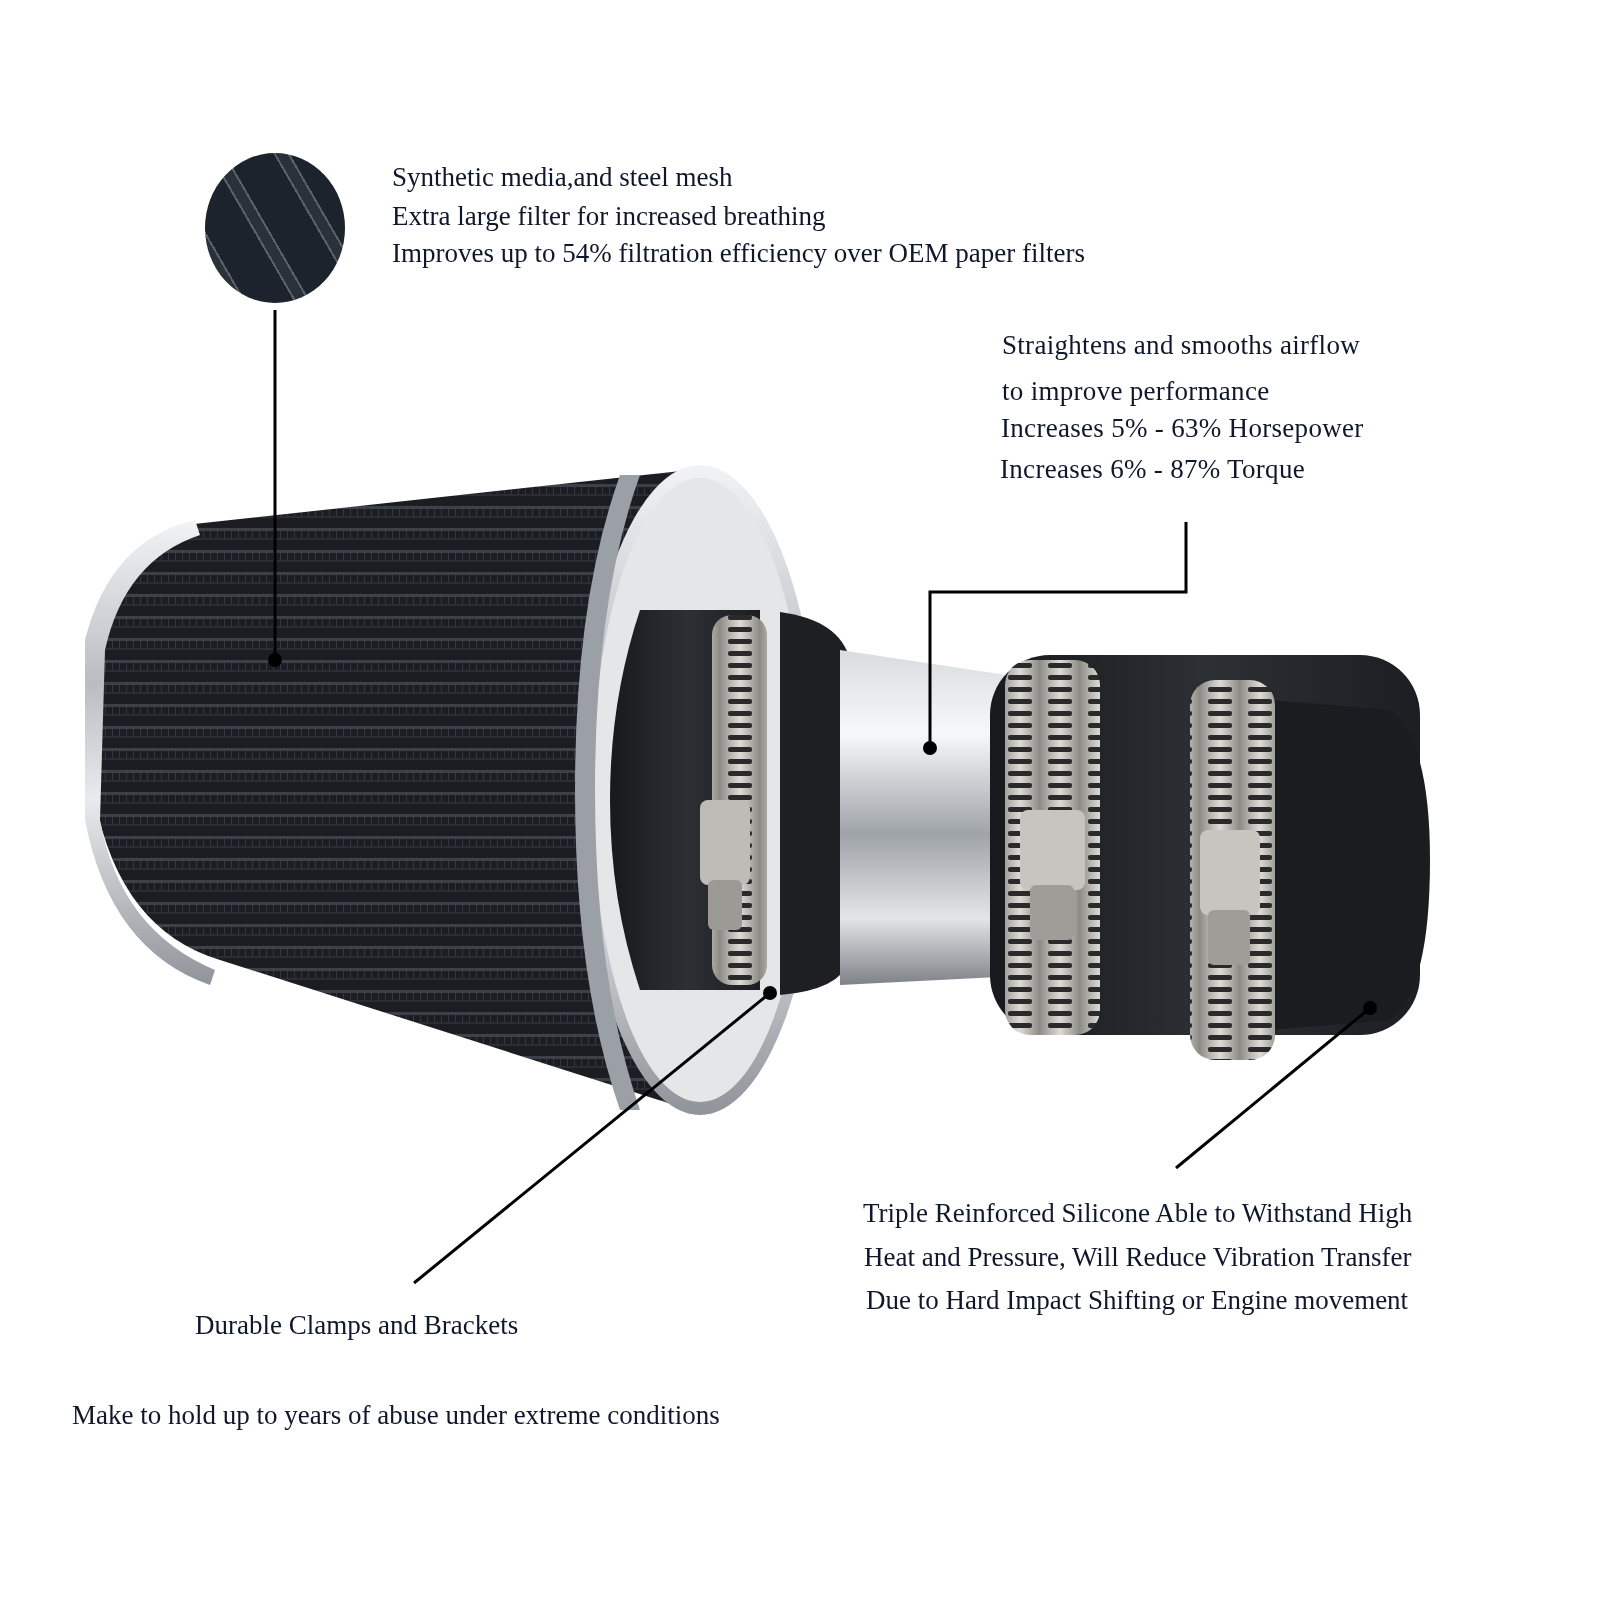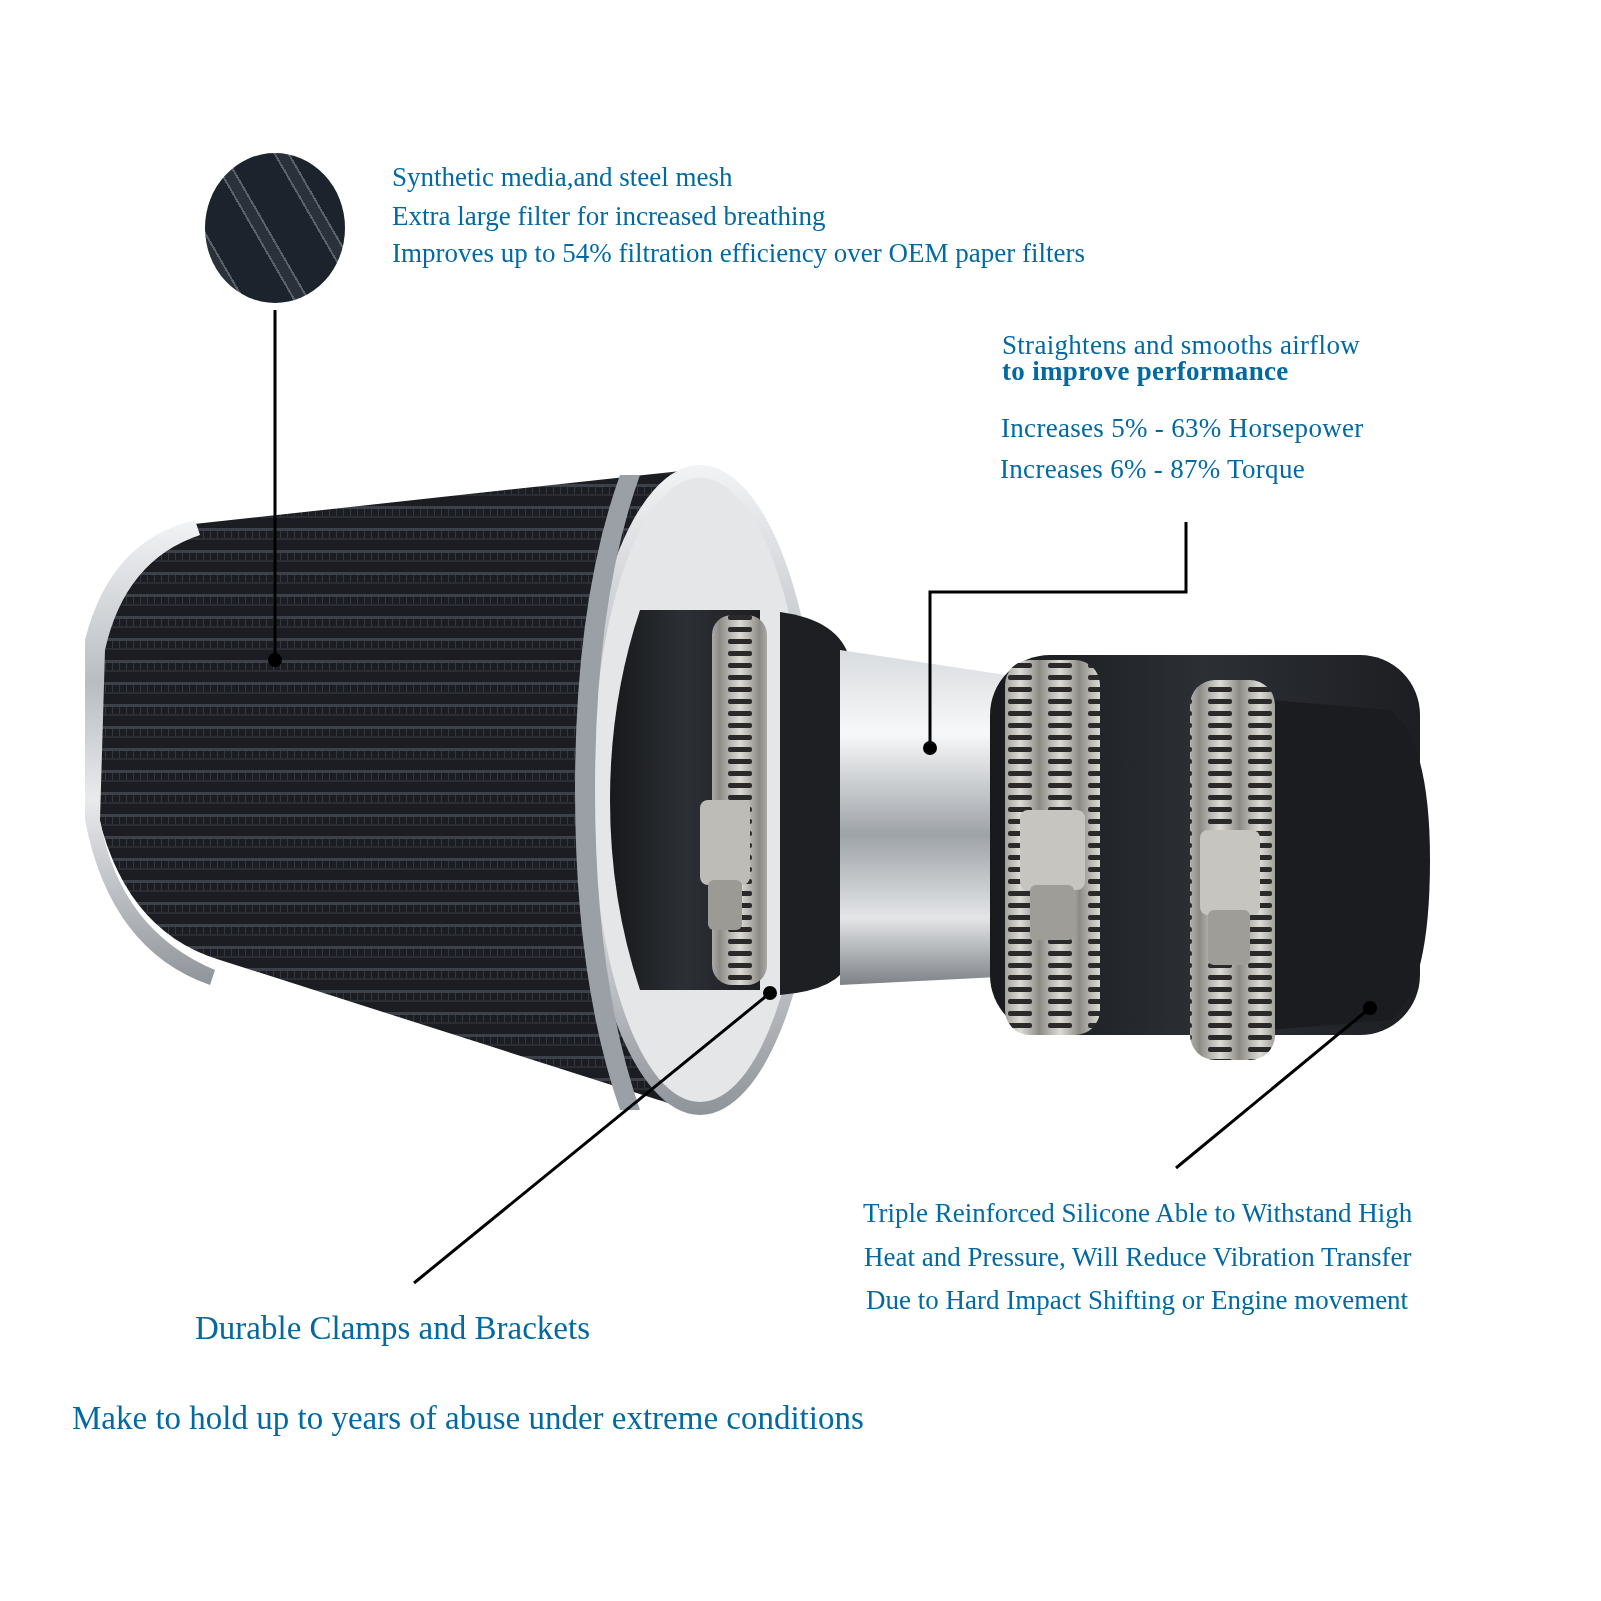--- a/index.html
+++ b/index.html
@@ -1,22 +1,22 @@
 <!DOCTYPE html>
 <html><head>
 <meta charset="utf-8">
 <style>
   html, body { margin: 0; padding: 0; background: #ffffff; }
   body { width: 1601px; height: 1601px; position: relative; overflow: hidden; font-family: "Liberation Serif", "DejaVu Serif", serif; color: #111; }
   .scene { position: absolute; left: 0; top: 0; width: 1601px; height: 1601px; }
-  .txt { position: absolute; font-family: "Liberation Serif", "DejaVu Serif", serif; color: #0369a1; white-space: nowrap; line-height: 1; }
+  .txt { position: absolute; font-family: "Liberation Serif", "DejaVu Serif", serif; color: #0f172a; white-space: nowrap; line-height: 1; }
   .t1 { font-size: 27px; }
   .t2 { font-size: 27px; letter-spacing: 0.3px; text-align: right; }
   .t3 { font-size: 27px; }
-  .t4 { font-size: 33px; }
+  .t4 { font-size: 27px; }
   .mesh-circle { position: absolute; left: 205px; top: 153px; width: 140px; height: 150px; border-radius: 50%; overflow: hidden;
     background: repeating-linear-gradient(60deg, #1d232c 0 22px, #5a6068 22px 24px, #2b313a 24px 34px, #5a6068 34px 36px, #1d232c 36px 56px); }
 </style>
 </head>
 <body>
 
 <div class="scene">
 
   <svg class="scene" width="1601" height="1601" viewBox="0 0 1601 1601" xmlns="http://www.w3.org/2000/svg">
     <defs>
@@ -105,21 +105,21 @@
   <div class="mesh-circle"></div>
 
   <div>
     <div class="txt t1" style="left:392px; top:164px;">Synthetic media,and steel mesh</div>
     <div class="txt t1" style="left:392px; top:203px;">Extra large filter for increased breathing</div>
     <div class="txt t1" style="left:392px; top:240px;">Improves up to 54% filtration efficiency over OEM paper filters</div>
   </div>
 
   <div>
     <div class="txt t2" style="left:1002px; top:332px;">Straightens and smooths airflow</div>
-    <div class="txt t2" style="left:1002px; top:358px;font-weight:bold;">to improve performance</div>
+    <div class="txt t2" style="left:1002px; top:378px;">to improve performance</div>
     <div class="txt t2" style="left:1001px; top:415px;">Increases 5% - 63% Horsepower</div>
     <div class="txt t2" style="left:1000px; top:456px;">Increases 6% - 87%  Torque</div>
   </div>
 
   <div>
     <div class="txt t3" style="left:863px; top:1200px;">Triple Reinforced Silicone Able to Withstand High</div>
     <div class="txt t3" style="left:864px; top:1244px;">Heat and Pressure, Will Reduce Vibration Transfer</div>
     <div class="txt t3" style="left:866px; top:1287px;">Due to Hard Impact Shifting or Engine movement</div>
   </div>
 

